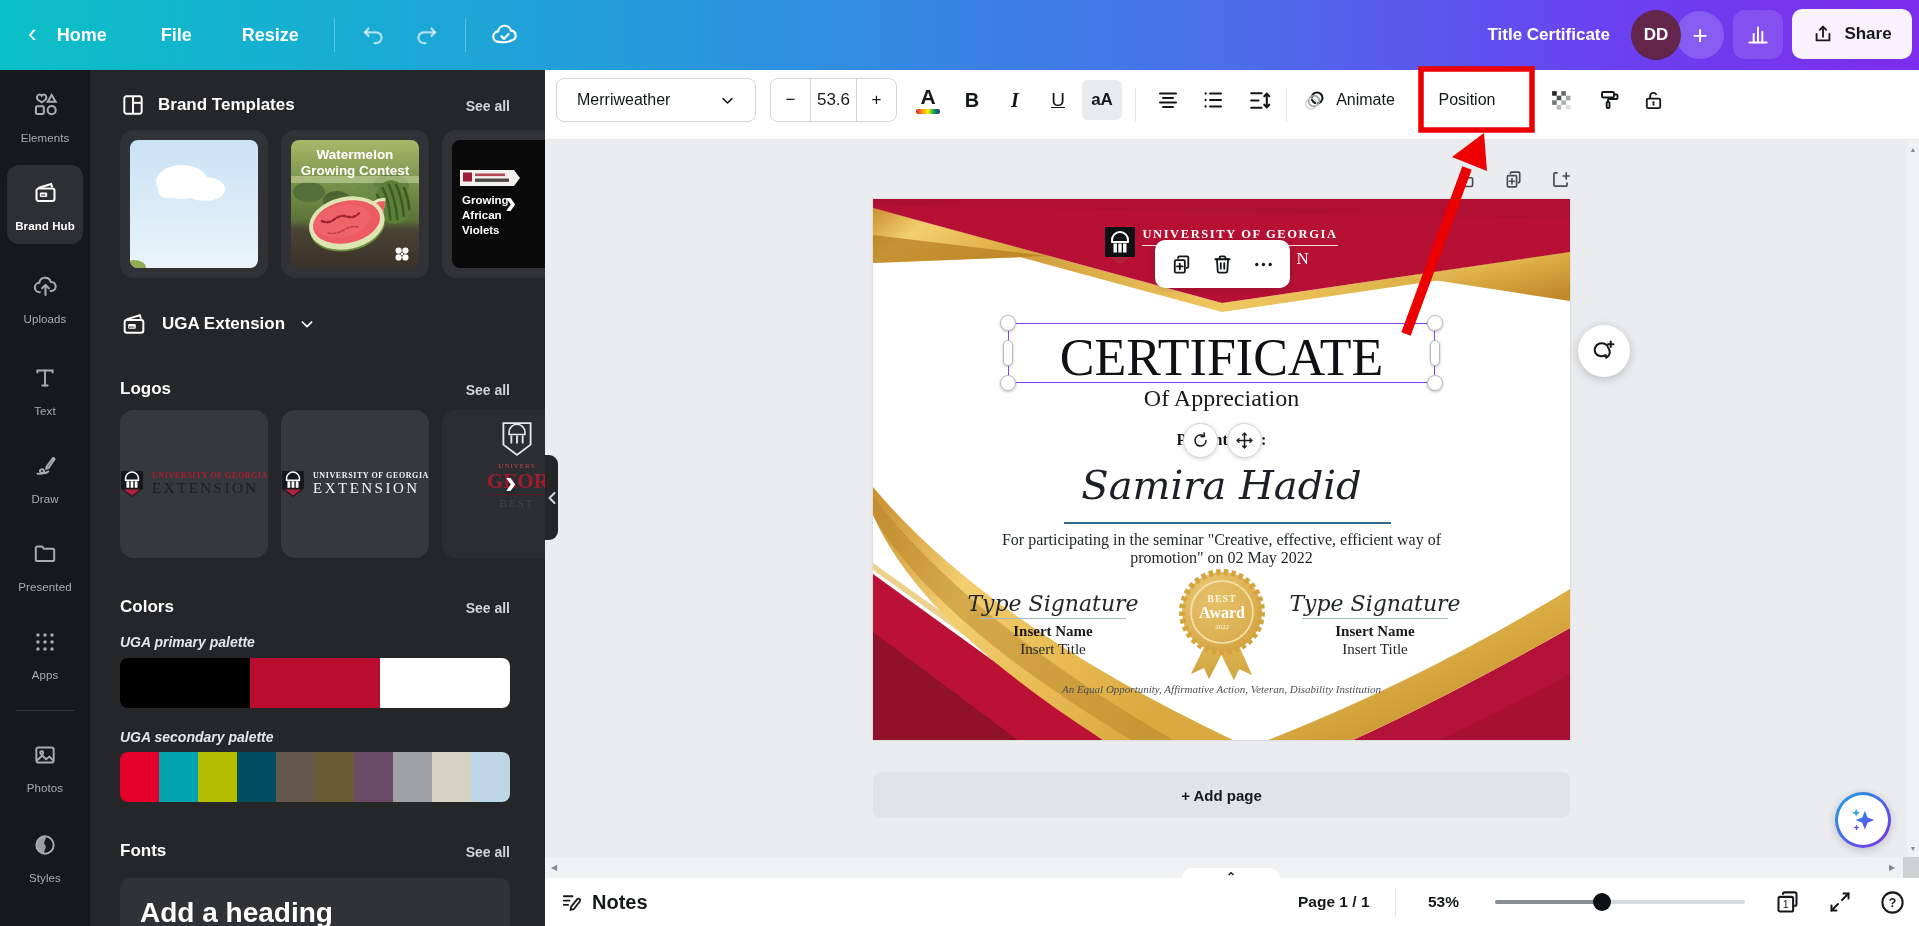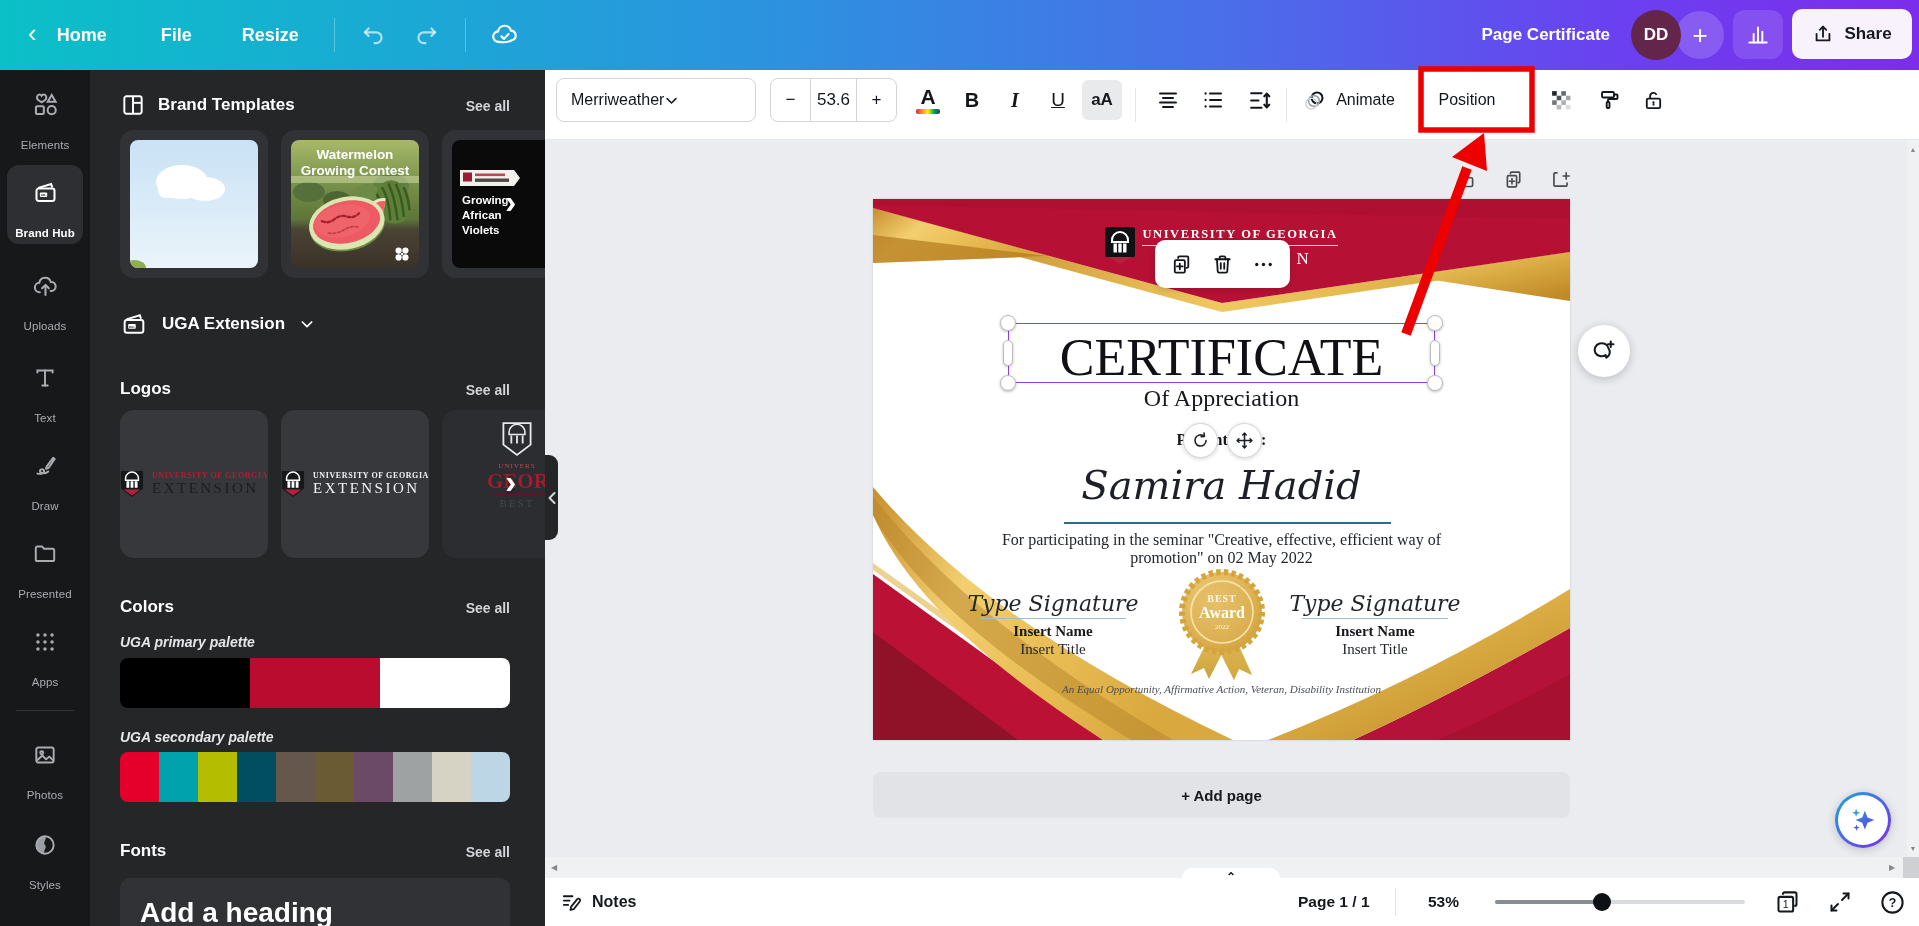--- a/index.html
+++ b/index.html
@@ -23,21 +23,21 @@
     display:flex; align-items:center; justify-content:center; font-weight:700; font-size:17px; z-index:2;}
   #add-member { position:absolute; left:1676px; top:11px; width:48px; height:48px; border-radius:50%; background:rgba(255,255,255,0.17);
     color:#fff; display:flex; align-items:center; justify-content:center; font-size:26px; font-weight:300; z-index:1;}
   #insights-btn { position:absolute; left:1733px; top:10px; width:50px; height:49px; border-radius:12px; background:rgba(255,255,255,0.13);
     display:flex; align-items:center; justify-content:center; }
   #share-btn { position:absolute; left:1792px; top:9px; width:120px; height:50px; border-radius:10px; background:#f7f2fb; color:#16191d;
     display:flex; align-items:center; justify-content:center; gap:10px; font-weight:700; font-size:17px; }
 
   
   #rail { position:absolute; left:0; top:70px; width:90px; height:856px; background:#17181a; z-index:40; }
-  .rail-item { position:absolute; left:5px; width:80px; display:flex; flex-direction:column; align-items:center; gap:21px; color:#a9adb2; cursor:pointer; }
+  .rail-item { position:absolute; left:5px; width:80px; display:flex; flex-direction:column; align-items:center; gap:14px; color:#a9adb2; cursor:pointer; }
   .rail-item .lbl { font-size:11.5px; letter-spacing:0.1px; }
   .rail-item svg { display:block; }
   .rail-item.active { color:#fff; }
   .rail-active-bg { position:absolute; left:7px; top:95px; width:76px; height:79px; background:#2e2f33; border-radius:12px; }
   .rail-div { position:absolute; left:16px; width:58px; height:1px; background:#33353a; }
 
   
   #panel { position:absolute; left:90px; top:70px; width:455px; height:856px; background:#252628; overflow:hidden; z-index:40; color:#fff; }
   .sec-head { position:absolute; display:flex; align-items:center; gap:12px; }
   .sec-title { font-size:17px; font-weight:700; color:#fff; }
@@ -59,21 +59,21 @@
 
   
   .logo-flex { position:absolute; left:0; top:0; width:100%; height:100%; display:flex; align-items:center; justify-content:center; gap:8px; }
   .uga-text .l1 { font-family:"Liberation Serif",serif; font-size:8px; letter-spacing:0.6px; font-weight:700; white-space:nowrap; }
   .uga-text .l2 { font-family:"Liberation Serif",serif; font-size:15px; letter-spacing:2.5px; font-weight:400; white-space:nowrap; }
 
   
   #toolbar { position:absolute; left:545px; top:70px; width:1374px; height:70px; background:#fff; border-bottom:1px solid #e6e7ea; z-index:30;
     display:flex; align-items:center; color:#13171b; }
   #font-select { position:absolute; left:11px; top:8px; width:200px; height:44px; border:1px solid #d3d5d9; border-radius:8px;
-    display:flex; align-items:center; padding:0 14px; font-size:16px; color:#13171b; cursor:pointer; }
+    display:flex; align-items:center; justify-content:space-between; padding:0 20px; font-size:16px; color:#13171b; cursor:pointer; }
   #size-stepper { position:absolute; left:225px; top:8px; width:127px; height:44px; border:1px solid #d3d5d9; border-radius:8px; display:flex; align-items:stretch; }
   #size-stepper > div { display:flex; align-items:center; justify-content:center; font-size:17px; }
   #size-minus { width:40px; border-right:1px solid #d3d5d9; }
   #size-value { flex:1; font-size:16px; }
   #size-plus { width:40px; border-left:1px solid #d3d5d9; }
   .tbtn { position:absolute; top:8px; height:44px; display:flex; align-items:center; justify-content:center; cursor:pointer; }
   #btn-color { left:362px; width:42px; flex-direction:column; }
   #btn-color .A { font-size:21px; font-weight:700; line-height:1; font-family:"Liberation Sans",sans-serif; }
   #btn-color .rainbow { margin-top:2px; width:24px; height:4.5px; border-radius:2px;
      background:linear-gradient(90deg,#e71e25,#f7941d,#fff200,#00a651,#2e3192); }
@@ -140,21 +140,21 @@
   
   #hscroll { position:absolute; left:545px; top:857px; width:1374px; height:21px; background:#f0f1f3; z-index:35; }
   #hscroll .arr { position:absolute; top:0; width:18px; height:21px; display:flex; align-items:center; justify-content:center; color:#85898f; font-size:8px; }
   #vscroll { position:absolute; left:1907px; top:140px; width:12px; height:717px; background:#f0f1f3; z-index:35; }
   #vscroll .arr { position:absolute; left:0; width:12px; height:14px; display:flex; align-items:center; justify-content:center; color:#85898f; font-size:7px; }
   #scroll-corner { position:absolute; left:1903px; top:857px; width:16px; height:21px; background:#cfd0d3; z-index:36; }
 
   
   #bottombar { position:absolute; left:545px; top:878px; width:1374px; height:48px; background:#fff; z-index:40;
      display:flex; align-items:center; color:#15181c; }
-  #notes-btn { position:absolute; left:15px; display:flex; align-items:center; gap:9px; font-size:16px; font-weight:700; cursor:pointer; }
+  #notes-btn { position:absolute; left:15px; display:flex; align-items:center; gap:9px; font-size:20px; font-weight:700; cursor:pointer; }
   #page-indicator { position:absolute; left:753px; font-size:15.5px; font-weight:700; }
   .bb-sep { position:absolute; left:850px; top:10px; width:1px; height:28px; background:#e3e4e7; }
   #zoom-pct { position:absolute; left:883px; font-size:15.5px; font-weight:700; }
   #zoom-slider { position:absolute; left:950px; top:22px; width:250px; height:4px; border-radius:2px; background:#d7dade; cursor:pointer; }
   #zoom-fill { position:absolute; left:0; top:0; height:4px; width:107px; border-radius:2px; background:#878d93; }
   #zoom-thumb { position:absolute; left:98px; top:-7px; width:18px; height:18px; border-radius:50%; background:#0d1116; }
   .bb-icon { position:absolute; top:0; height:48px; display:flex; align-items:center; justify-content:center; cursor:pointer; color:#15181c; }
   #pages-btn { left:1225px; width:34px; }
   #expand-btn { left:1278px; width:34px; }
   #help-btn { left:1330px; width:34px; }
@@ -187,21 +187,21 @@
       </svg>
     </div>
     <div class="tb-divider"></div>
     <div class="tb-iconbtn">
       <svg width="30" height="30" viewBox="0 0 24 24" fill="none" stroke="#ffffff" stroke-width="1.7" stroke-linecap="round" stroke-linejoin="round">
         <path d="M7 17.5 a4.2 4.2 0 0 1 -0.5 -8.4 a5.2 5.2 0 0 1 10.2 -0.6 a3.9 3.9 0 0 1 0.8 7.7 Q13 18.6 7 17.5 Z"></path>
         <path d="M9.2 13.1 l2 2 l3.6 -3.9"></path>
       </svg>
     </div>
   </div>
-  <div id="doc-title">Page Certificate</div>
+  <div id="doc-title">Title Certificate</div>
   <div id="add-member">+</div>
   <div id="avatar">DD</div>
   <div id="insights-btn">
     <svg width="26" height="26" viewBox="0 0 24 24" fill="none" stroke="#ffffff" stroke-width="1.8" stroke-linecap="round">
       <path d="M4 19 H20"></path>
         <path d="M8 19 V11"></path>
         <path d="M12 19 V5"></path>
         <path d="M16 19 V9"></path>
     </svg>
   </div>

